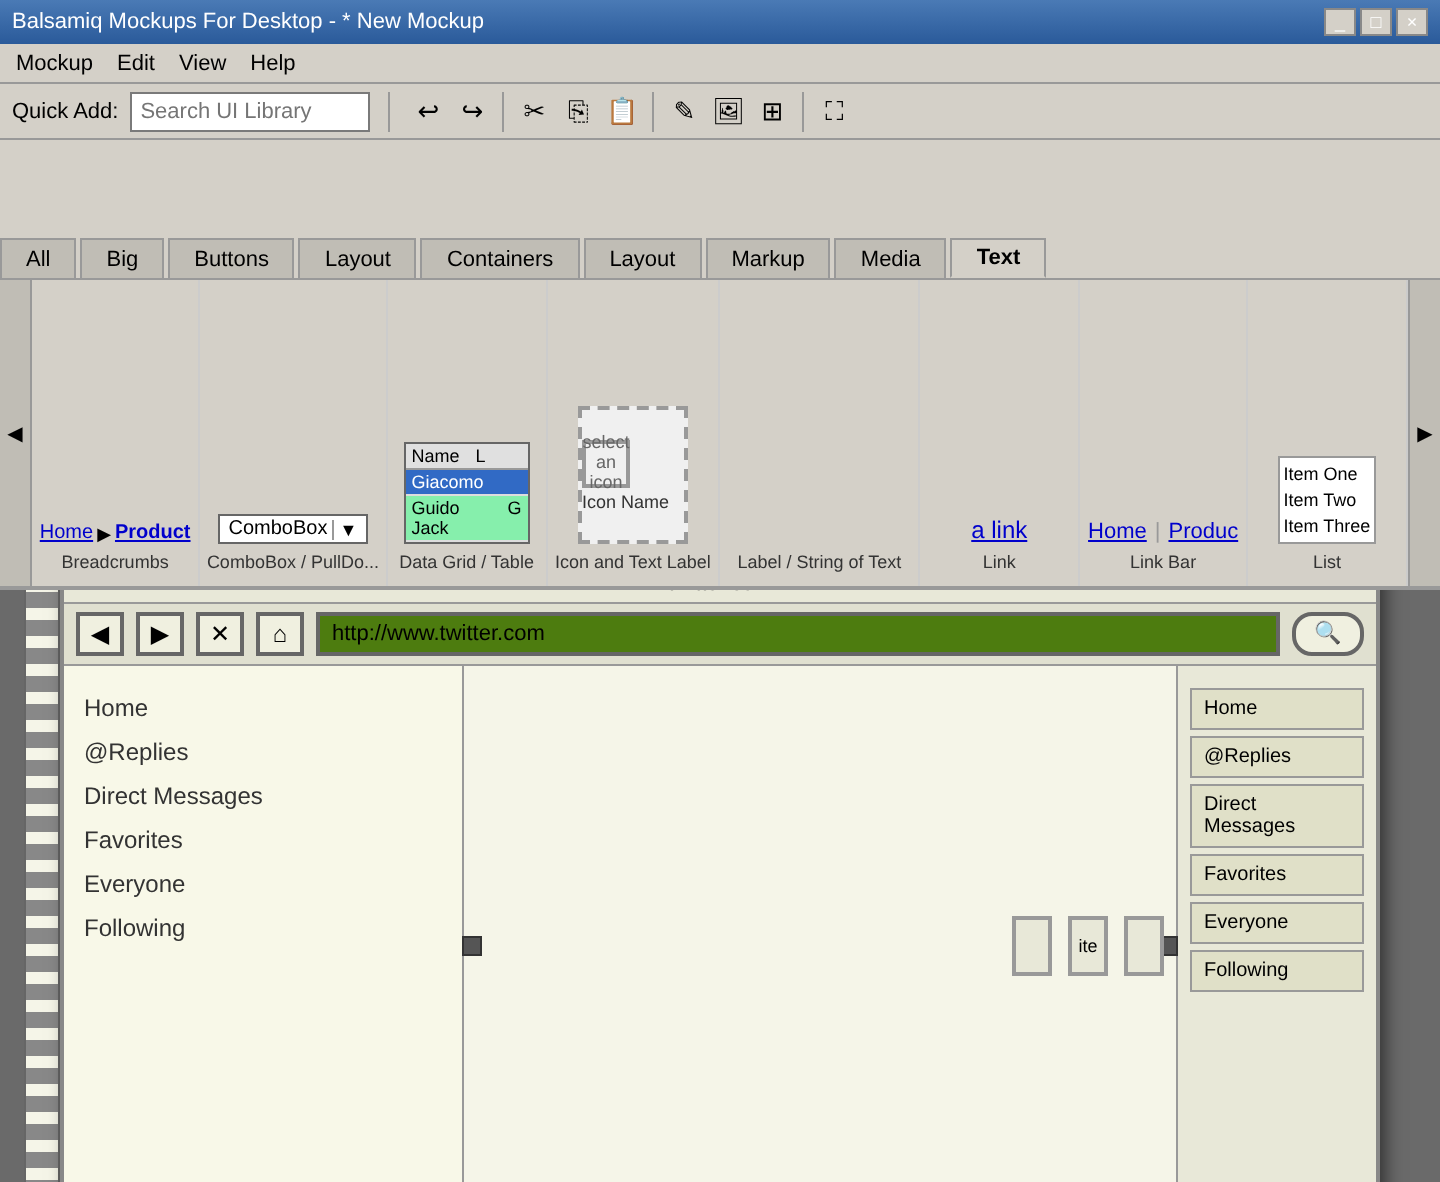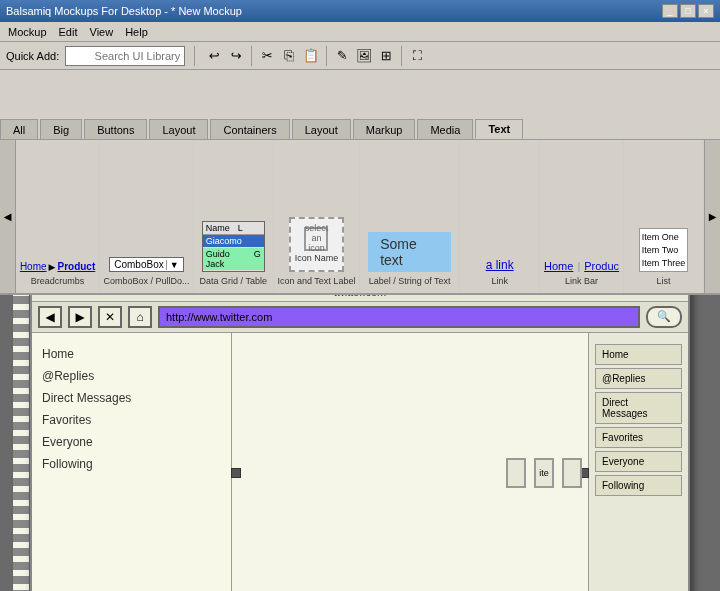--- a/index.html
+++ b/index.html
@@ -47,21 +47,20 @@
       border-bottom: 1px solid #999;
       height: 28px;
     }
     .quick-add-label { font-size: 11px; white-space: nowrap; }
     .search-box {
       width: 120px; height: 20px;
       border: 1px solid #7a7a7a;
       background: white;
       padding: 0 4px;
       font-size: 11px;
-      text-align: right;
     }
     .toolbar-sep { width: 1px; background: #999; height: 20px; margin: 0 3px; }
     .toolbar-icons { display: flex; gap: 2px; align-items: center; }
     .tb-icon {
       width: 20px; height: 20px;
       display: flex; align-items: center; justify-content: center;
       font-size: 13px; cursor: pointer;
       border: 1px solid transparent;
     }
 
@@ -155,23 +154,23 @@
     .datagrid-vis {
       border: 1px solid #666;
       font-size: 9px;
       background: #86efac;
     }
     .datagrid-vis .header { background: #e0e0e0; border-bottom: 1px solid #999; padding: 1px 3px; display: flex; gap: 8px; }
     .datagrid-vis .row { padding: 1px 3px; border-bottom: 1px solid #ddd; display: flex; gap: 8px; }
     .datagrid-vis .row.selected { background: #316ac5; color: white; }
 
     .icon-text-vis {
-      width: 55px; height: 55px;
+      width: 55px; height: 69px;
       border: 2px dashed #999;
-      display: flex; flex-direction: column; align-items: center; justify-content: center;
+      display: flex; flex-direction: column; justify-content: center;
       font-size: 9px; gap: 2px; background: #f0f0f0;
     }
     .icon-text-vis .icon-sq {
       width: 24px; height: 24px;
       border: 2px solid #999;
       display: flex; align-items: center; justify-content: center;
       font-size: 14px;
     }
 
     .label-vis {
@@ -277,21 +276,21 @@
       width: 24px; height: 22px;
       border: 2px solid #666;
       background: #f0f0e0;
       display: flex; align-items: center; justify-content: center;
       font-size: 12px; cursor: pointer;
     }
     .address-bar {
       flex: 1;
       height: 22px;
       border: 2px solid #666;
-      background: #8b5cf6;
+      background: #4d7c0f;
       padding: 0 6px;
       font-size: 11px;
       display: flex; align-items: center;
     }
     .search-btn {
       width: 36px; height: 22px;
       border: 2px solid #666;
       background: #f0f0e0;
       display: flex; align-items: center; justify-content: center;
       border-radius: 10px;
@@ -441,21 +440,20 @@
       <div class="icon-text-vis">
         <div class="icon-sq">
           <span style="font-size:9px;color:#666;text-align:center;line-height:1.1;">select<br>an icon</span>
         </div>
         <span style="font-size:9px;color:#333;">Icon Name</span>
       </div>
       <div class="comp-label">Icon and Text Label</div>
     </div>
 
     <div class="comp-item" style="min-width:100px;">
-      <div class="label-vis">Some text</div>
       <div class="comp-label">Label / String of Text</div>
     </div>
 
     <div class="comp-item">
       <div class="link-vis">a link</div>
       <div class="comp-label">Link</div>
     </div>
 
     <div class="comp-item">
       <div class="linkbar-vis">

